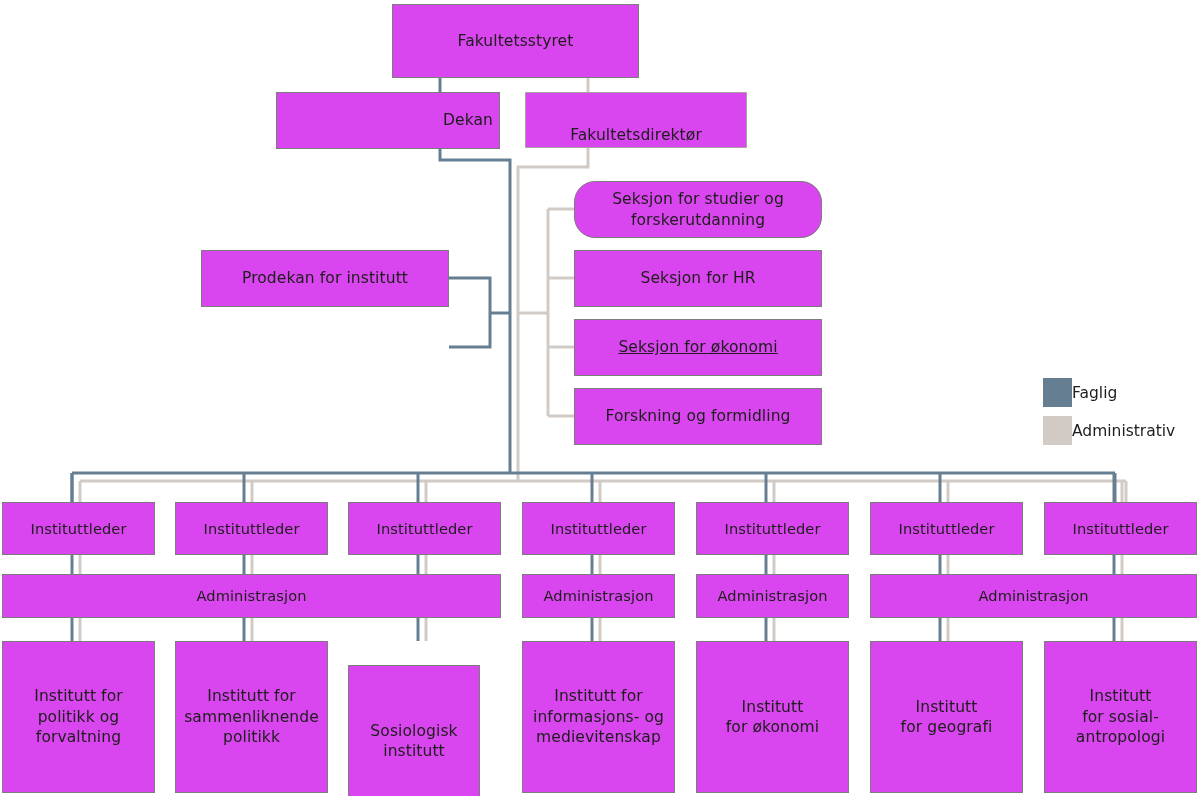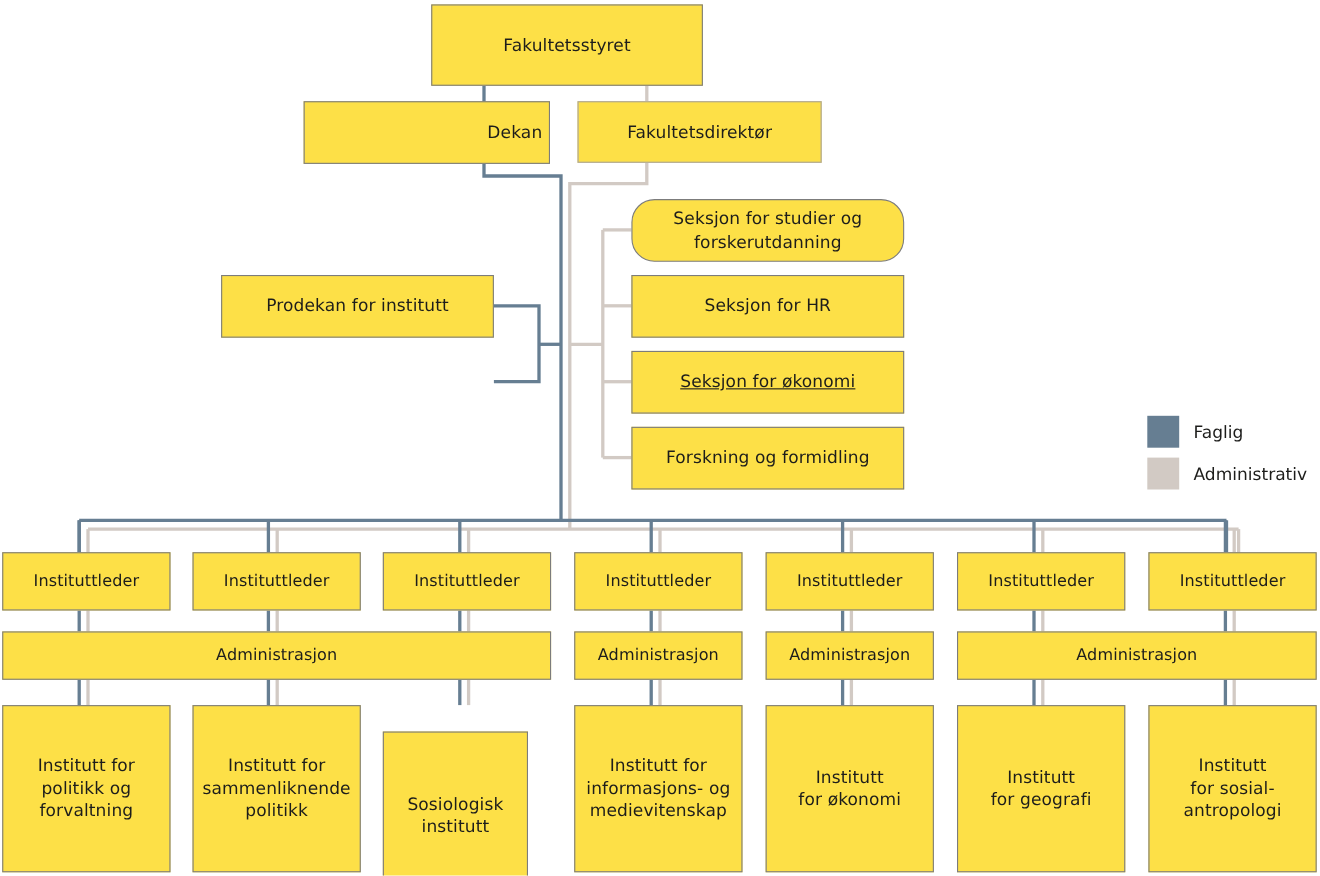--- a/index.html
+++ b/index.html
@@ -23,48 +23,48 @@
     position: absolute;
     left: 0;
     top: 0;
     width: 1200px;
     height: 796px;
     pointer-events: none;
   }
   .node {
     position: absolute;
     box-sizing: border-box;
-    background: #fde047;
+    background: #d946ef;
     border: 1px solid #7c7c7c;
     display: flex;
     align-items: center;
     justify-content: center;
     text-align: center;
     color: #1d1d1b;
     font-size: 15.5px;
     line-height: 1.32;
     letter-spacing: .1px;
     padding: 2px 6px;
     z-index: 3;
   }
-  .node.light-border { border-color: #a9a49e; }
+  .node.light-border { border-color: #a9a49e; align-items: flex-end; }
   .node .lbl { display: block; white-space: pre-line; }
   .node.small { font-size: 14.6px; }
 
   #legend {
     position: absolute;
     z-index: 4;
     display: flex;
     flex-direction: column;
     gap: 9px;
   }
   .legend-row {
     display: flex;
     align-items: center;
-    gap: 13px;
+    gap: 0;
   }
   .legend-swatch {
     width: 29px;
     height: 29px;
     display: block;
   }
   .legend-label {
     font-size: 15.5px;
     color: #1d1d1b;
     white-space: nowrap;

